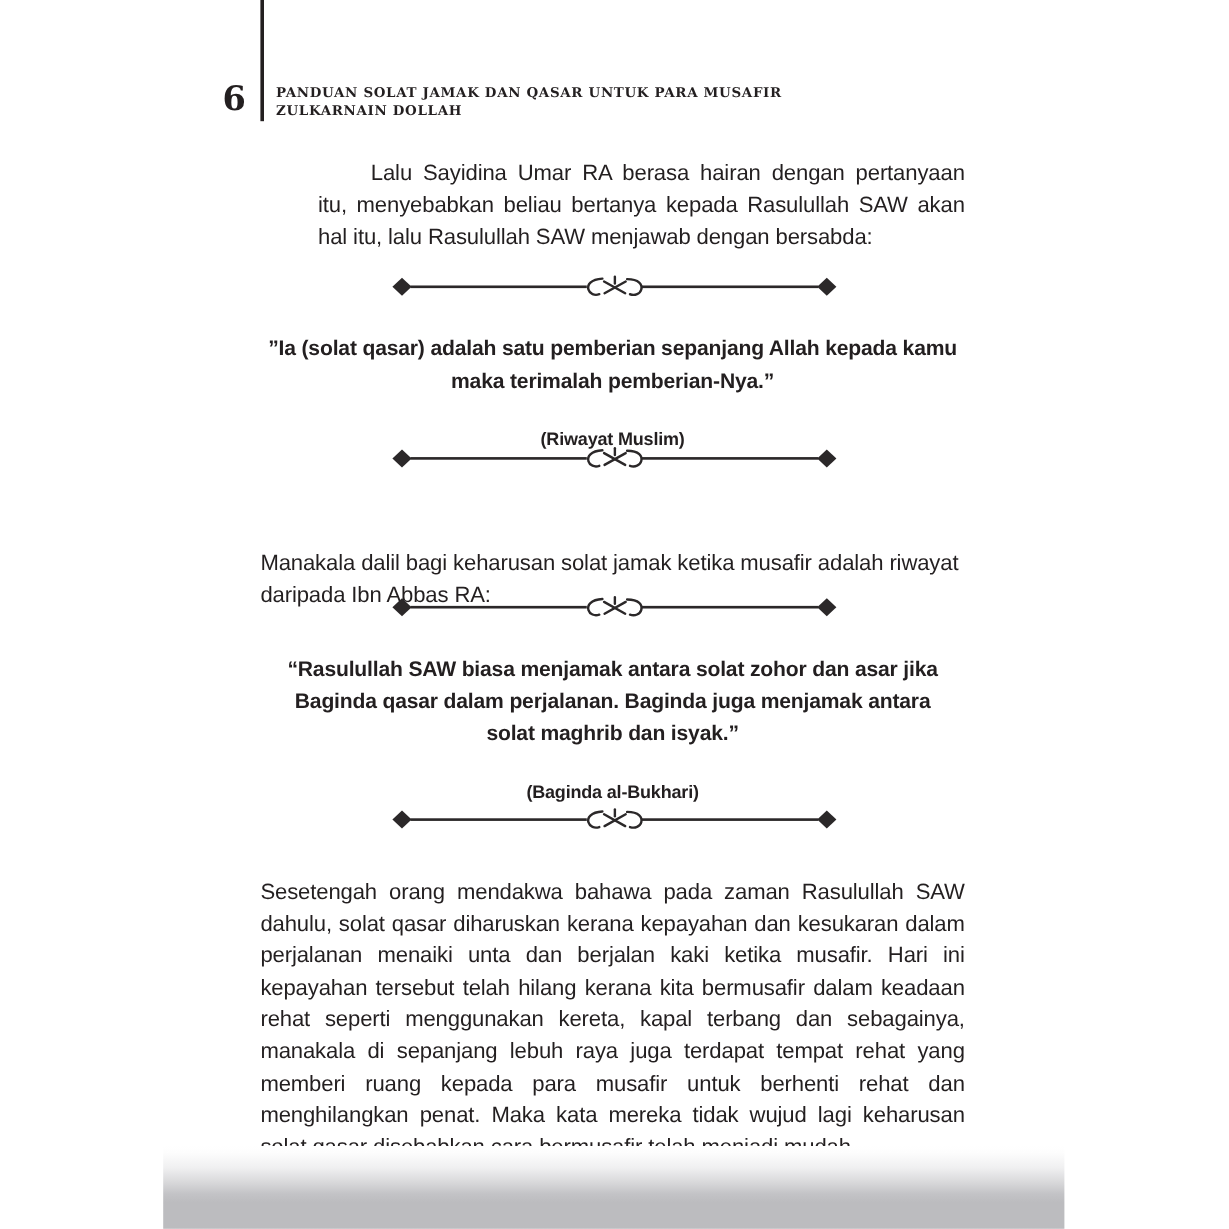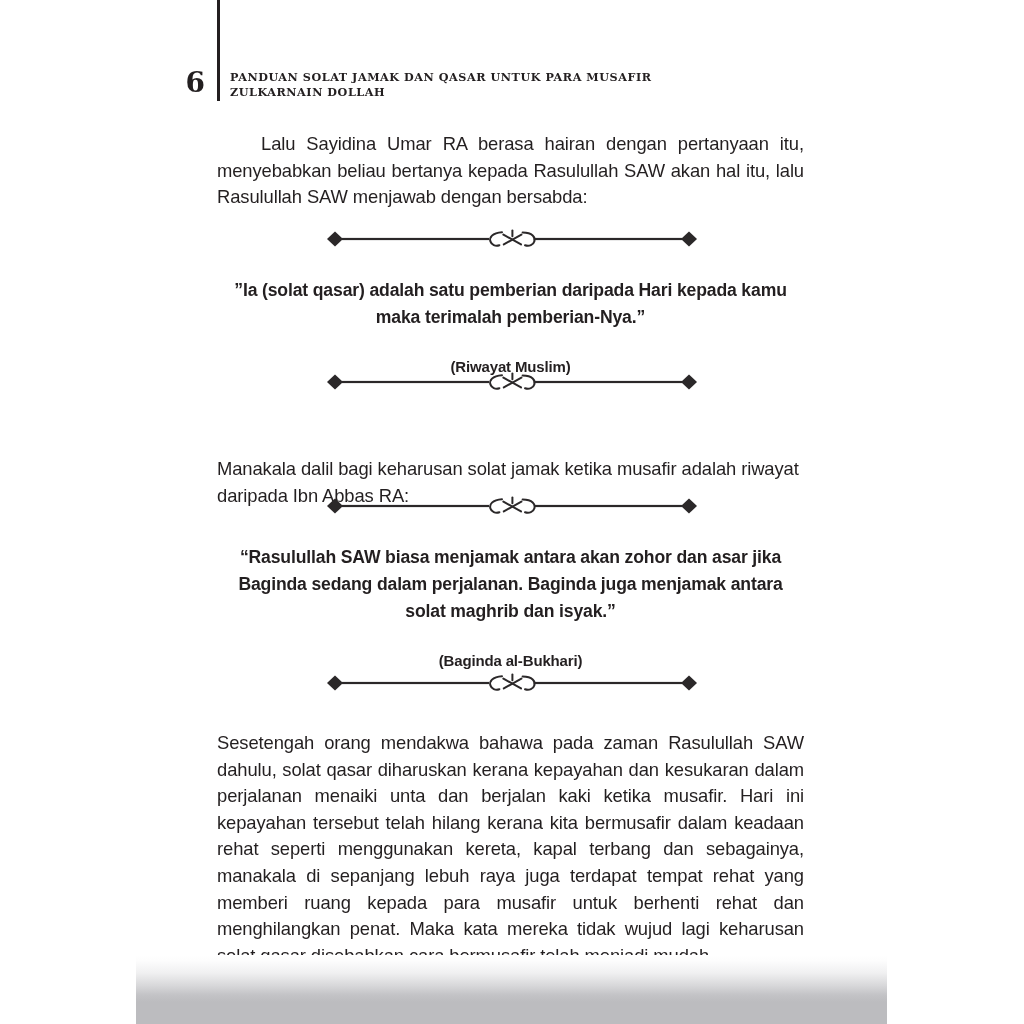--- a/index.html
+++ b/index.html
@@ -69,21 +69,21 @@
 
   p.body {
     margin: 0;
     font-size: 18.4px;
     line-height: 26.6px;
     color: #231f20;
     text-align: justify;
     text-justify: inter-word;
     letter-spacing: -0.1px;
   }
-  p.body.indent { text-indent: 44px; }
+  p.body.indent { text-indent: 44px; margin-left: 48px; }
   p.body.nojust { text-align: left; }
 
   p.quote {
     margin: 0;
     font-size: 17.6px;
     line-height: 27px;
     font-weight: 700;
     color: #231f20;
     text-align: center;
     letter-spacing: -0.15px;
@@ -155,21 +155,21 @@
         <path d="M186 4.2 C176 4.8 173.2 9.6 174.4 13.4 C175.4 16.8 179.4 18.6 183.4 17.2"></path>
         <path d="M206.6 4.6 C216.8 4.6 219.4 9.4 218.4 13.2 C217.4 16.8 213.2 18.6 209 17.2"></path>
         <path d="M187.4 6.6 L205 16.4"></path>
         <path d="M205.4 6.6 L187.8 16.4"></path>
         <path d="M196.4 2.6 L196.4 8.2"></path>
       </g>
     </svg>
   </div>
 
   <div class="col" style="top:277px;">
-    <p class="quote">”Ia (solat qasar) adalah satu pemberian daripada Hari kepada kamu maka terimalah pemberian-Nya.”</p>
+    <p class="quote">”Ia (solat qasar) adalah satu pemberian sepanjang Allah kepada kamu maka terimalah pemberian-Nya.”</p>
     <p class="attrib" style="margin-top:22px;">(Riwayat Muslim)</p>
   </div>
 
   <div class="divider" style="top:371px;">
     <svg viewBox="0 0 392 22" xmlns="http://www.w3.org/2000/svg" aria-hidden="true">
       <g fill="#2b2829" stroke="none">
         <path d="M11 11 L19 3.5 L27 11 L19 18.5 Z"></path>
         <path d="M365 11 L373 3.5 L381 11 L373 18.5 Z"></path>
       </g>
       <rect x="26" y="9.9" width="147" height="2.2" fill="#2b2829"></rect>
@@ -200,21 +200,21 @@
         <path d="M186 4.2 C176 4.8 173.2 9.6 174.4 13.4 C175.4 16.8 179.4 18.6 183.4 17.2"></path>
         <path d="M206.6 4.6 C216.8 4.6 219.4 9.4 218.4 13.2 C217.4 16.8 213.2 18.6 209 17.2"></path>
         <path d="M187.4 6.6 L205 16.4"></path>
         <path d="M205.4 6.6 L187.8 16.4"></path>
         <path d="M196.4 2.6 L196.4 8.2"></path>
       </g>
     </svg>
   </div>
 
   <div class="col" style="top:544px; left:231px; width:559px;">
-    <p class="quote">“Rasulullah SAW biasa menjamak antara akan zohor dan asar jika Baginda sedang dalam perjalanan. Baginda juga menjamak antara solat maghrib dan isyak.”</p>
+    <p class="quote">“Rasulullah SAW biasa menjamak antara solat zohor dan asar jika Baginda qasar dalam perjalanan. Baginda juga menjamak antara solat maghrib dan isyak.”</p>
     <p class="attrib" style="margin-top:22px;">(Baginda al-Bukhari)</p>
   </div>
 
   <div class="divider" style="top:672px;">
     <svg viewBox="0 0 392 22" xmlns="http://www.w3.org/2000/svg" aria-hidden="true">
       <g fill="#2b2829" stroke="none">
         <path d="M11 11 L19 3.5 L27 11 L19 18.5 Z"></path>
         <path d="M365 11 L373 3.5 L381 11 L373 18.5 Z"></path>
       </g>
       <rect x="26" y="9.9" width="147" height="2.2" fill="#2b2829"></rect>

